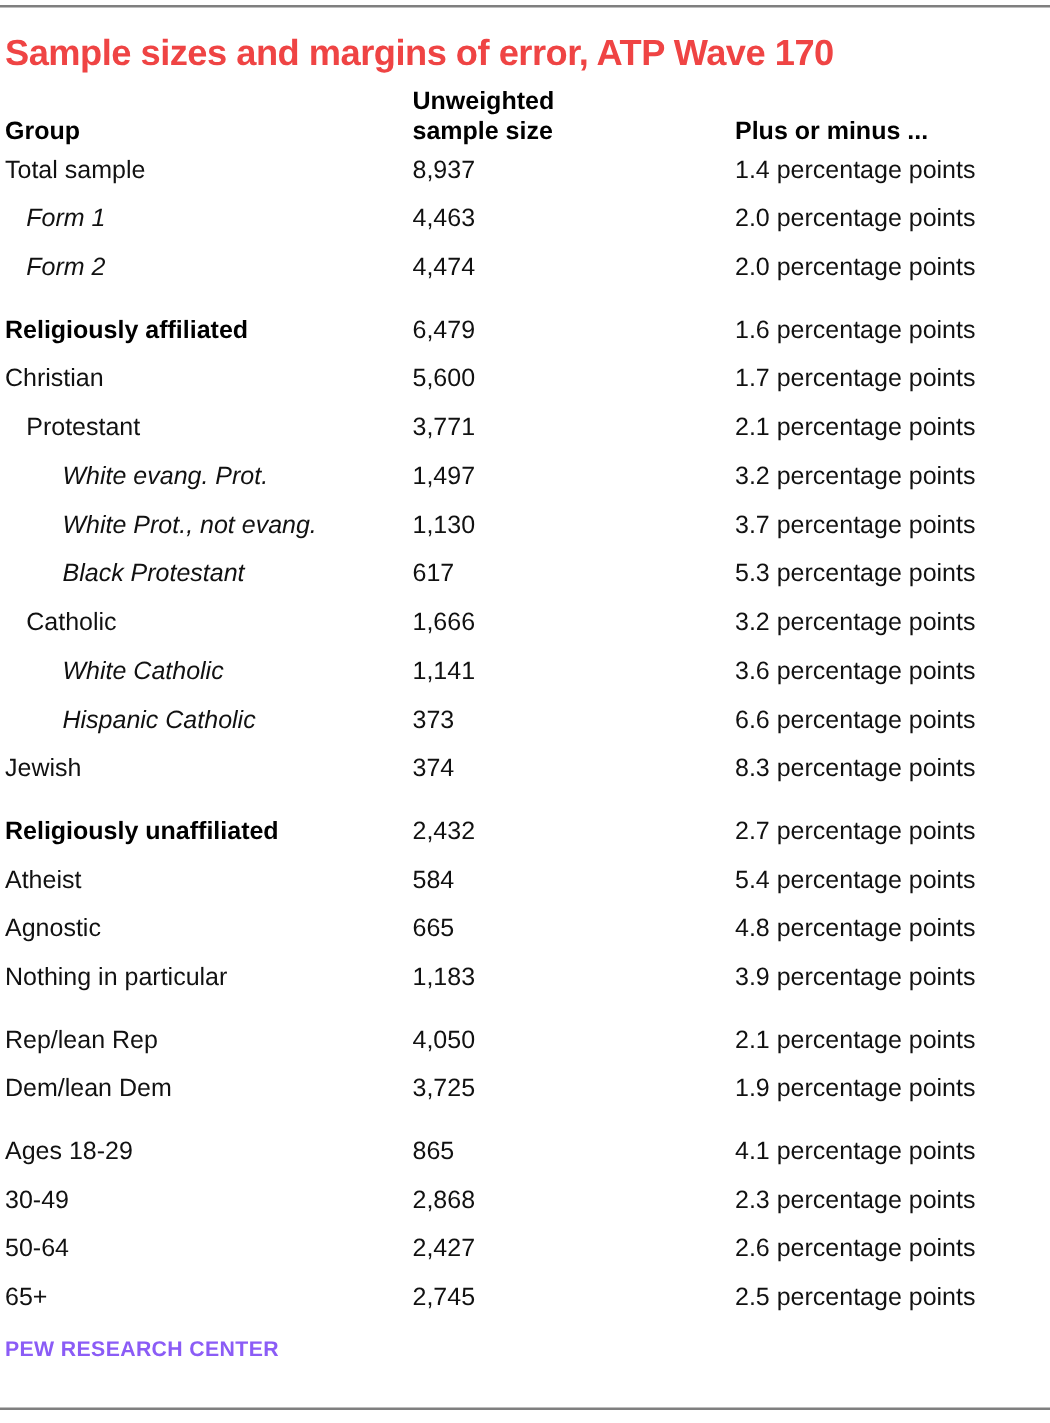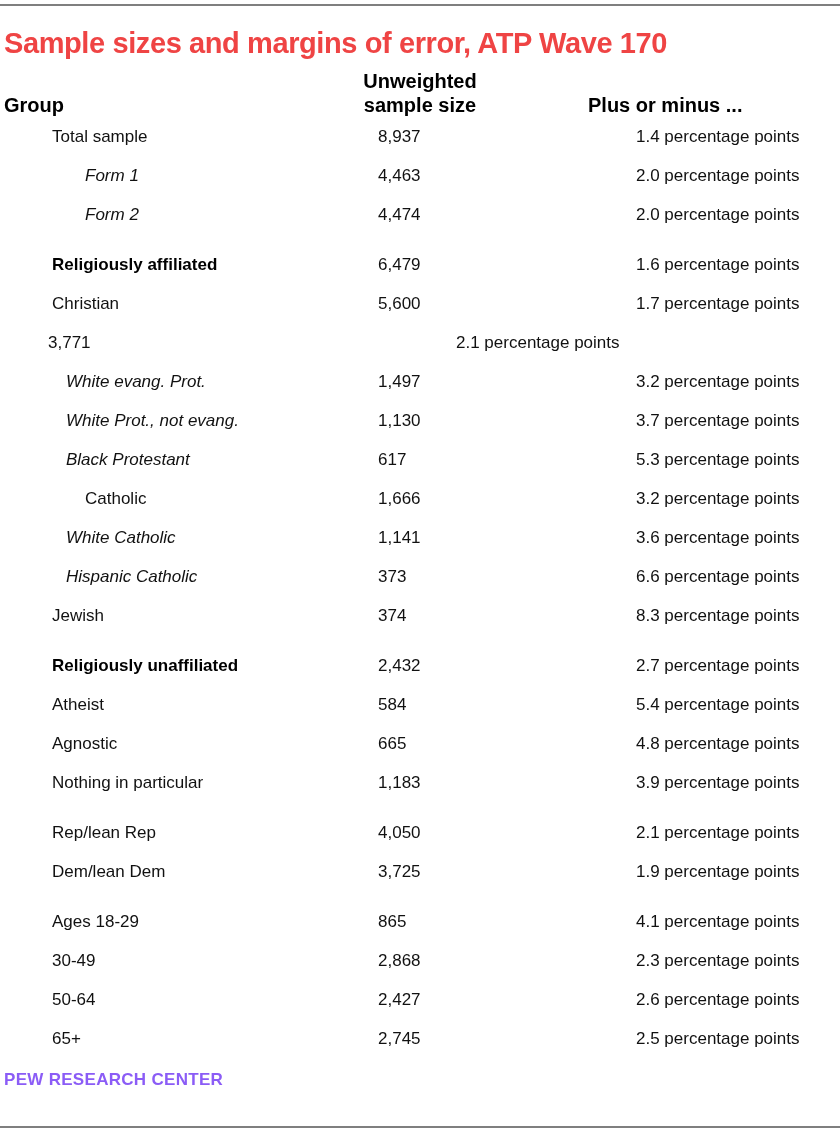--- a/index.html
+++ b/index.html
@@ -18,32 +18,32 @@
     font-size:29px; font-weight:bold; line-height:32px;
     letter-spacing:-0.4px; color:#ef4444; white-space:nowrap;
   }
 
   .hdr {
     display:grid; grid-template-columns:330px 180px 330px;
     align-items:end; margin-top:10px;
     font-weight:bold; font-size:20px; line-height:24px; color:#000000;
   }
   .hdr .h-group { padding-left:4px; box-sizing:border-box; align-self:end; }
-  .hdr .h-size  { text-align:center; }
+  .hdr .h-size  { }
   .hdr .h-moe   { padding-left:78px; padding-right:27px; box-sizing:border-box; align-self:end; }
 
   .tbody { }
   .row {
     display:grid; grid-template-columns:330px 180px 330px;
-    height:39px; line-height:39px; font-size:17px;margin-left:48px;
+    height:39px; line-height:39px; font-size:20px;
   }
   .row.gap { margin-top:11px; }
   .c-group { padding-left:4px; box-sizing:border-box; white-space:nowrap; overflow:hidden; }
-  .c-group.ind-1 { padding-left:37px; }
-  .c-group.ind-2 { padding-left:18px; }
+  .c-group.ind-1 { padding-left:21px; }
+  .c-group.ind-2 { padding-left:50px; }
   .c-group.b { font-weight:bold; color:#000000; }
   .c-group.i { font-style:italic; }
   .c-size { text-align:left; white-space:nowrap; }
   .c-moe  { padding-left:78px; box-sizing:border-box; white-space:nowrap; }
 
   .footer {
     margin:10px 0 0 4px;
     font-size:17px; font-weight:bold; line-height:24px;
     letter-spacing:0.3px; color:#8b5cf6;
   }
@@ -90,20 +90,21 @@
       <div class="c-moe">1.6 percentage points</div>
     </div>
 
     <div class="row">
       <div class="c-group ind-0">Christian</div>
       <div class="c-size">5,600</div>
       <div class="c-moe">1.7 percentage points</div>
     </div>
 
     <div class="row">
+      <div class="c-group ind-1">Protestant</div>
       <div class="c-size">3,771</div>
       <div class="c-moe">2.1 percentage points</div>
     </div>
 
     <div class="row">
       <div class="c-group ind-2 i">White evang. Prot.</div>
       <div class="c-size">1,497</div>
       <div class="c-moe">3.2 percentage points</div>
     </div>
 

